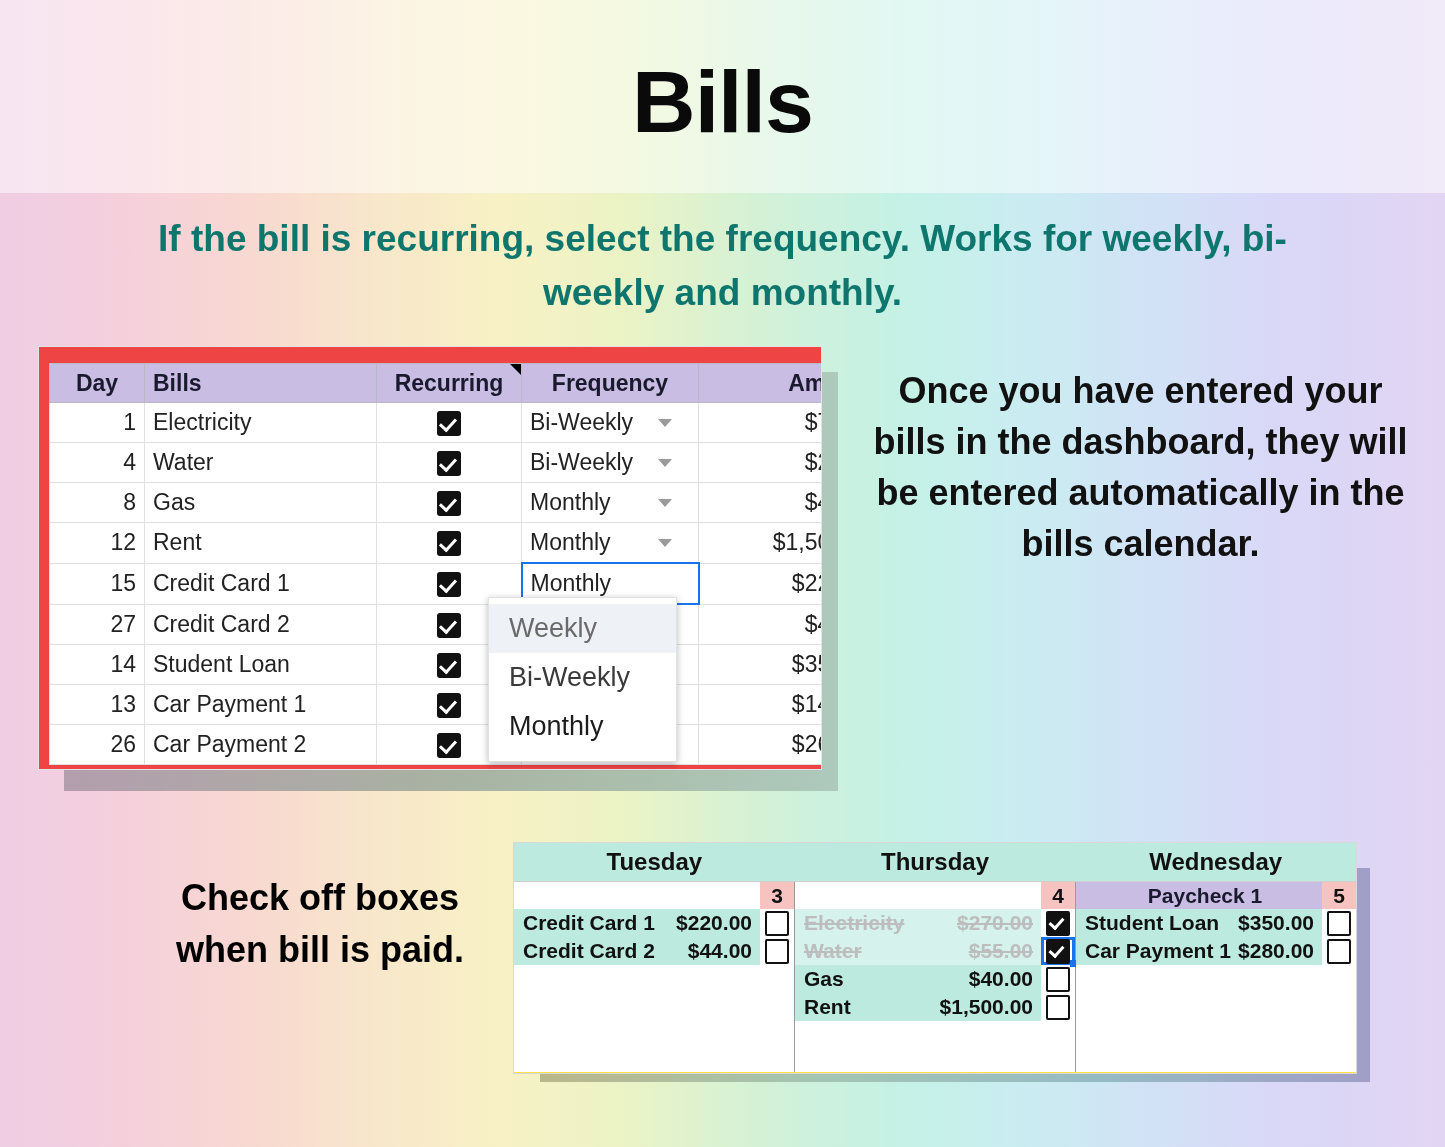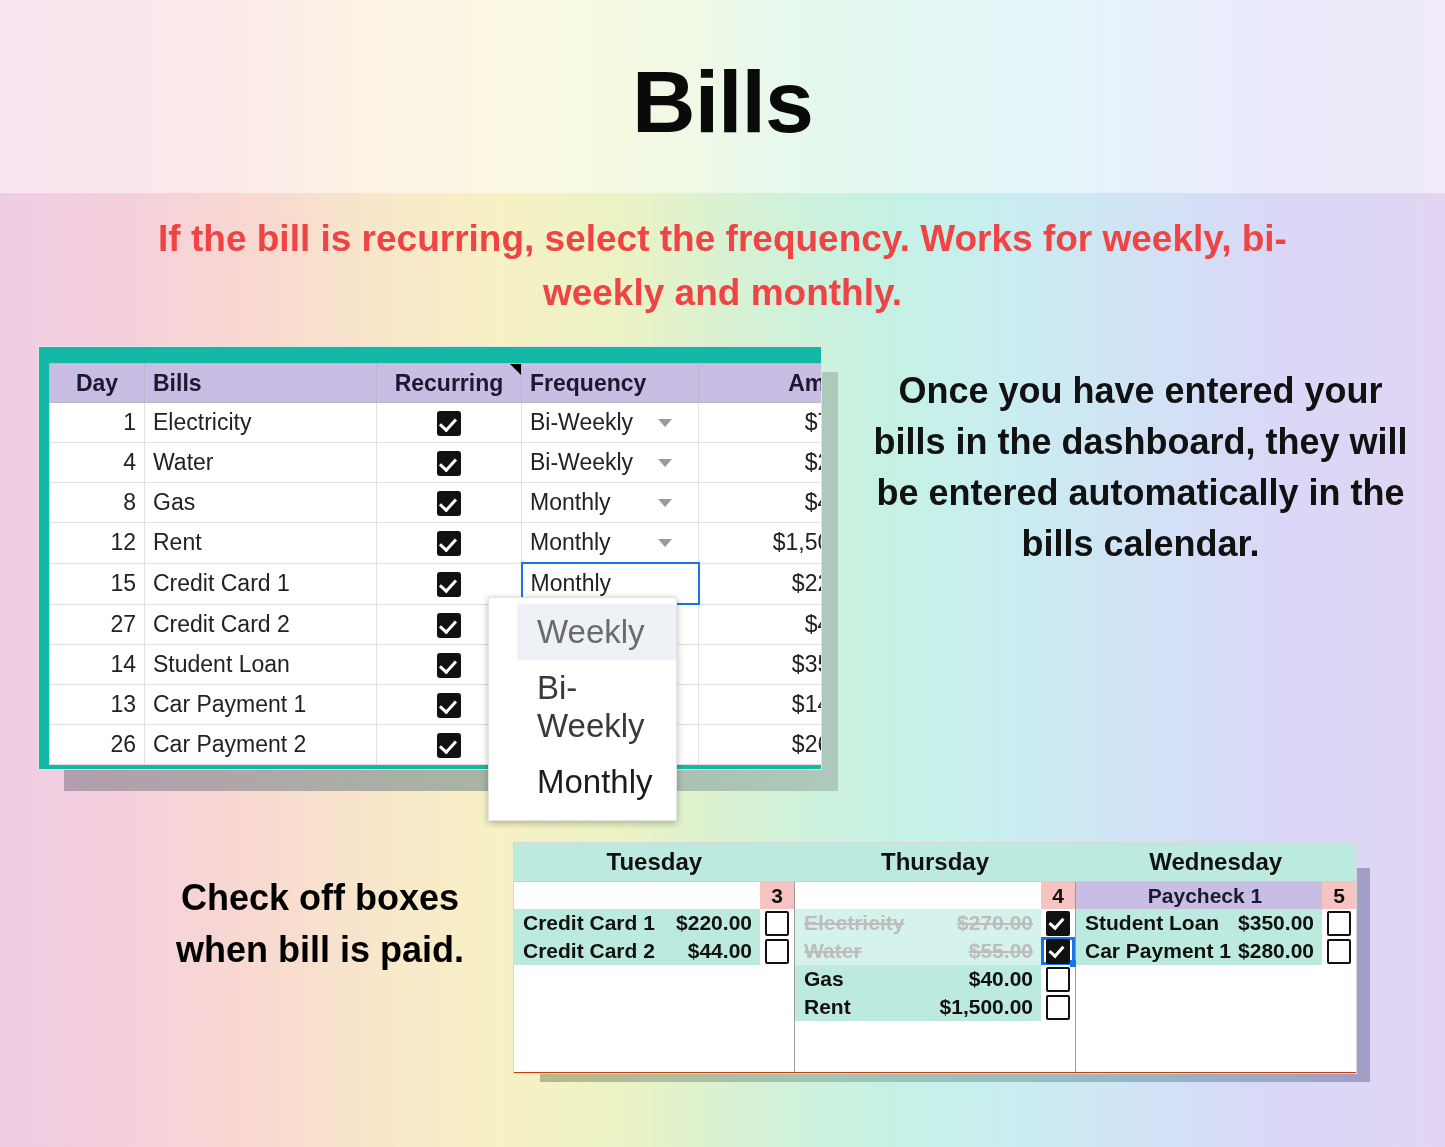--- a/index.html
+++ b/index.html
@@ -19,41 +19,41 @@
 
   
   #page-title{
     left:0;top:58px;width:1445px;text-align:center;
     font-size:88px;font-weight:bold;color:#0a0a0a;letter-spacing:-1px;
     line-height:1.0;
   }
   
   #subtitle{
     left:130px;top:212px;width:1185px;text-align:center;
-    font-size:37px;font-weight:bold;color:#ef4444;line-height:1.45;
+    font-size:37px;font-weight:bold;color:#0f766e;line-height:1.45;
   }
   
   #right-note{
     left:868px;top:365px;width:545px;text-align:center;
     font-size:36px;font-weight:bold;color:#111;line-height:1.42;
   }
   
   #left-note{
     left:140px;top:872px;width:360px;text-align:center;
     font-size:36px;font-weight:bold;color:#000000;line-height:1.45;
   }
 
   
   #bills-sheet-shadow{
     left:64px;top:372px;width:774px;height:419px;
     background:linear-gradient(90deg,#a896a4,#9aa89c,#a8c3b6);
     opacity:.85;
   }
   #bills-sheet{
-    left:38px;top:346px;width:782px;height:422px;background:#14b8a6;
+    left:38px;top:346px;width:782px;height:422px;background:#ef4444;
     border:1px solid #e4e4e4;overflow:hidden;
   }
   table.bills{
     border-collapse:collapse;width:768px;margin:16px 0 0 10px;
     table-layout:fixed;
   }
   table.bills th{
     background:#c9bde4;color:#1a1a2e;font-size:23px;font-weight:bold;
     height:38px;border:1px solid #b9b9c6;position:relative;
     padding:0 8px;
@@ -63,21 +63,21 @@
     border:1px solid #e0e0e0;padding:0 8px;white-space:nowrap;
   }
   .col-day{width:78px;text-align:right;}
   .col-bills{width:215px;text-align:left;}
   .col-rec{width:128px;text-align:center;}
   .col-freq{width:160px;text-align:left;}
   .col-amt{width:168px;text-align:right;}
   th.col-day{text-align:center;}
   th.col-bills{text-align:left;}
   th.col-rec{text-align:center;}
-  th.col-freq{text-align:left;padding-left:14px;}
+  th.col-freq{text-align:center;padding-left:14px;}
   th.col-amt{text-align:right;}
 
   .note-marker{position:absolute;top:0;right:0;width:0;height:0;
     border-top:11px solid #000;border-left:11px solid transparent;}
 
   .cbx{display:inline-block;width:24px;height:25px;background:#111;
     border-radius:3px;position:relative;vertical-align:middle;}
   .cbx::after{content:"";position:absolute;left:6px;top:4px;width:7px;height:13px;
     border:solid #fff;border-width:0 3px 3px 0;transform:rotate(42deg);}
 
@@ -89,33 +89,33 @@
 
   
   td.freq-open{background:#fff;border:2px solid #1a73e8 !important;padding-left:10px;}
   
   #freq-dropdown{
     left:488px;top:597px;width:187px;background:#fff;
     box-shadow:0 2px 7px rgba(0,0,0,.28);border:1px solid #e3e3e3;
     padding:6px 0 10px 0;z-index:40;
   }
   #freq-dropdown .opt{
-    font-size:33px;color:#3a3a3a;padding:9px 0 9px 20px;line-height:1.15;margin-left:28px;
+    font-size:27px;color:#3a3a3a;padding:9px 0 9px 20px;line-height:1.15;
   }
   #freq-dropdown .opt.hov{background:#eef2f7;color:#6a6a6a;}
   #freq-dropdown .opt.strong{color:#1c1c1c;}
 
   
   #calendar-shadow{
     left:540px;top:868px;width:830px;height:214px;
     background:linear-gradient(90deg,#b3b083,#9fc0ae,#8fb6bd,#9a98c0);
     opacity:.9;
   }
   #calendar{
-    left:513px;top:842px;width:842px;height:230px;background:#c2410c;
+    left:513px;top:842px;width:842px;height:230px;background:#fde047;
     border:1px solid #d8d8d8;overflow:hidden;
   }
   .cal-head{display:flex;height:38px;background:#bdeade;border-bottom:1px solid #cfcfcf;}
   .cal-head .dh{flex:1;display:flex;align-items:center;justify-content:center;
     font-size:24px;font-weight:bold;color:#111;}
   .cal-body{display:flex;height:190px;}
   .cal-col{flex:1;border-right:1px solid #9a9a9a;position:relative;background:#fff;}
   .cal-col:last-child{border-right:none;}
   .daynum-row{display:flex;height:27px;align-items:stretch;}
   .daynum-label{flex:1;display:flex;align-items:center;justify-content:center;

